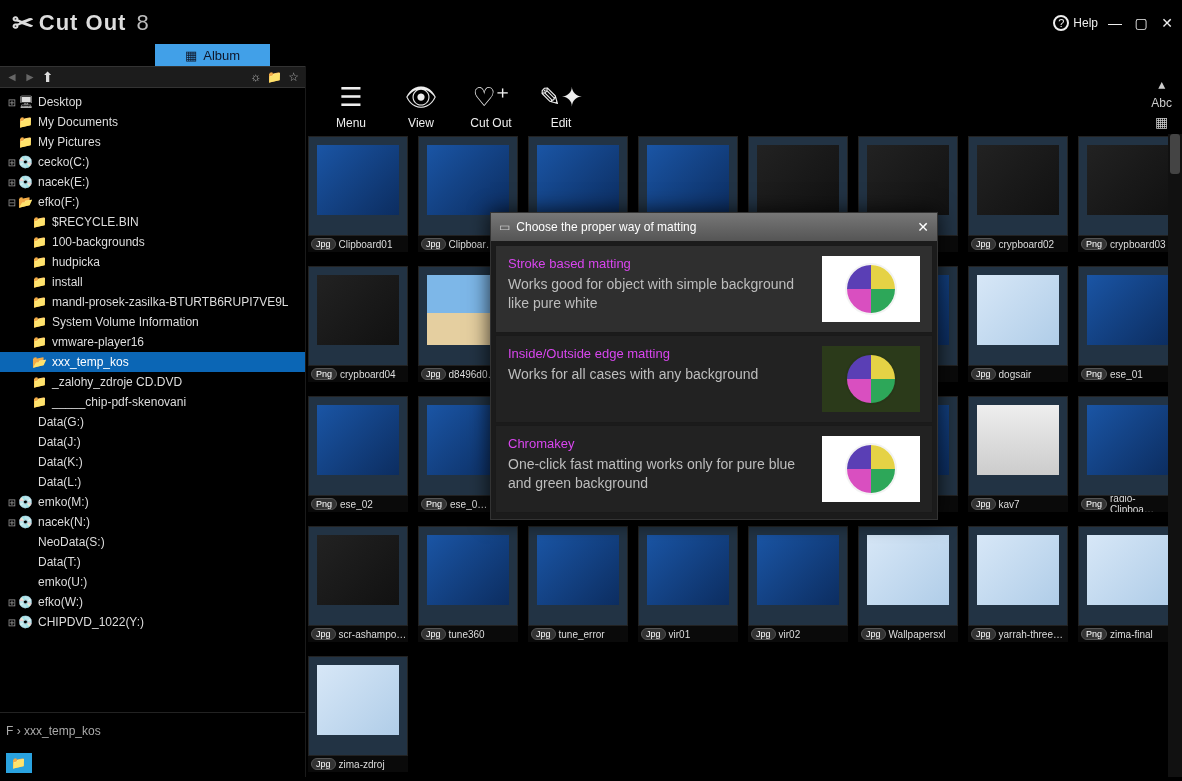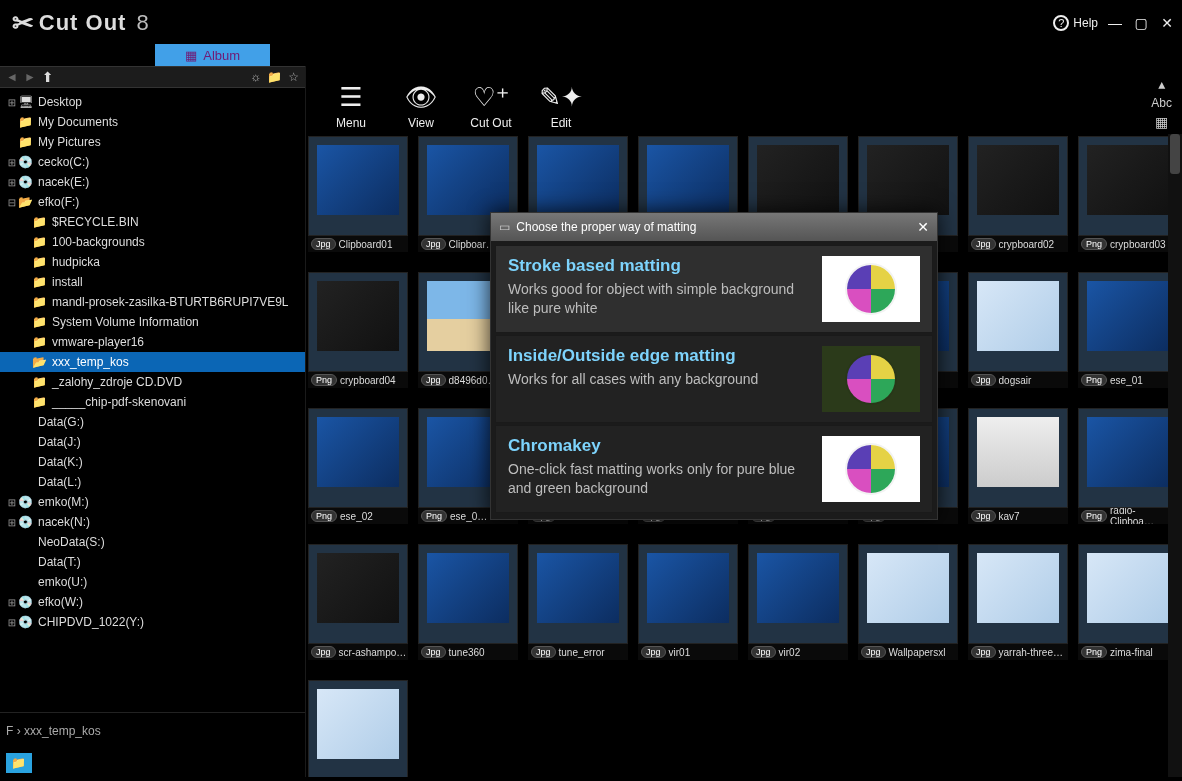--- a/index.html
+++ b/index.html
@@ -5,21 +5,21 @@
   * { box-sizing: border-box; margin: 0; padding: 0; font-family: "Segoe UI", Arial, sans-serif; }
   body { background:#000; width:1182px; height:781px; overflow:hidden; color:#ddd; font-size:12px; position:relative; }
   
   .titlebar { height:46px; display:flex; align-items:center; padding:0 6px; }
   .logo { display:flex; align-items:center; gap:4px; padding:2px 6px; font-size:22px; font-weight:bold; letter-spacing:1px; }
   .logo .scissors { font-size:26px; }
   .logo .ver { color:#bbb; font-weight:normal; margin-left:6px; }
   .titlebar .right { margin-left:auto; display:flex; align-items:center; gap:8px; }
   .help-btn { display:flex; align-items:center; gap:4px; color:#eee; }
   .winbtn { width:18px; text-align:center; color:#eee; font-size:14px; cursor:pointer; }
-  .album-btn { width:115px; height:22px; background:#41a0e8; color:#701a75; font-size:13px; display:flex; align-items:center; justify-content:center; gap:6px; margin-left:155px; margin-top:-2px; }
+  .album-btn { width:115px; height:22px; background:#41a0e8; color:#0f172a; font-size:13px; display:flex; align-items:center; justify-content:center; gap:6px; margin-left:155px; margin-top:-2px; }
   .album-btn::before { content:"▦"; font-size:13px; }
   
   .main { display:flex; height:calc(100% - 70px); }
   .sidebar { width:306px; background:#000; display:flex; flex-direction:column; border-right:1px solid #1a1a1a; }
   .sb-top { height:22px; background:#1c1c1c; border-top:1px solid #333; border-bottom:1px solid #333; display:flex; align-items:center; padding:0 6px; gap:6px; }
   .sb-top .nav { color:#666; font-size:12px; }
   .sb-top .up { color:#ddd; font-size:14px; }
   .sb-top .spacer { flex:1; }
   .sb-top .icon { color:#aaa; font-size:12px; }
   .tree { flex:1; overflow:auto; padding:4px 0; }
@@ -32,37 +32,37 @@
   .sb-bottom { height:28px; display:flex; align-items:center; padding:0 6px; }
   .sb-bottom .folder { width:26px; height:20px; background:#2aa3e0; display:flex; align-items:center; justify-content:center; font-size:12px; color:#fff; }
   
   .content { flex:1; display:flex; flex-direction:column; position:relative; background:#000; }
   .toolbar { height:68px; display:flex; align-items:flex-end; padding:0 10px 4px; }
   .tbtn { width:70px; display:flex; flex-direction:column; align-items:center; gap:4px; color:#eee; font-size:12px; }
   .tbtn .ticon { font-size:26px; height:30px; display:flex; align-items:center; justify-content:center; }
   .toolbar .right { margin-left:auto; display:flex; flex-direction:column; gap:4px; align-items:center; }
   .toolbar .right .ri { font-size:14px; color:#ccc; }
   .gallery-wrap { flex:1; position:relative; overflow:hidden; }
-  .gallery { position:absolute; inset:0 14px 0 0; display:grid; grid-template-columns:repeat(8, 100px); gap:20px 10px; align-content:start; padding:2px 2px 6px; overflow:hidden; }
+  .gallery { position:absolute; inset:0 14px 0 0; display:grid; grid-template-columns:repeat(8, 100px); gap:14px 10px; align-content:start; padding:2px 2px 6px; overflow:hidden; }
   .thumb { width:100px; display:flex; flex-direction:column; }
   .thumb .img { width:100px; height:100px; background:#223344; border:1px solid #222; position:relative; overflow:hidden; }
   .thumb .img::after { content:""; position:absolute; inset:8px 8px 20px 8px; background:linear-gradient(135deg,#3a5a88,#1c2d44); }
   .thumb .cap { height:16px; background:#0a0a0a; display:flex; align-items:center; font-size:10px; color:#ddd; overflow:hidden; }
   .thumb .badge { background:#333; border:1px solid #555; border-radius:6px; padding:0 4px; font-size:9px; margin:0 3px; color:#fff; }
   .scroll { position:absolute; top:0; right:0; width:14px; height:100%; background:#111; }
   .scroll .thumb-sc { position:absolute; left:2px; right:2px; top:0; height:40px; background:#444; border-radius:3px; }
   
   .modal { position:absolute; left:490px; top:212px; width:448px; background:#1b1b1b; border:1px solid #333; box-shadow:0 0 20px rgba(0,0,0,.8); z-index:50; }
   .modal-head { height:28px; background:linear-gradient(#777,#555); display:flex; align-items:center; padding:0 8px; color:#fff; font-size:12px; }
   .modal-head .close { margin-left:auto; font-size:14px; cursor:pointer; }
   .modal-body { padding:4px; }
   .opt { background:#222; border:1px solid #1a1a1a; margin-bottom:2px; padding:10px 12px; display:flex; gap:10px; }
   .opt:hover, .opt.sel { background:#2f2f2f; }
   .opt .txt { flex:1; }
-  .opt .ttl { font-size:17px; color:#7dd3fc; margin-bottom:4px;font-weight:bold; }
+  .opt .ttl { font-size:13px; color:#d946ef; margin-bottom:4px; }
   .opt .desc { font-size:14px; color:#bdbdbd; line-height:1.35; }
   .opt .preview { width:98px; height:66px; background:#fff; display:flex; align-items:center; justify-content:center; }
   .opt.dark .preview { background:#2b3a1a; }
   .pom { width:48px; height:48px; border-radius:50%; background:conic-gradient(#e5d245 0 90deg,#2da759 90deg 180deg,#d94fc0 180deg 270deg,#5a3fb5 270deg 360deg); filter:blur(.4px); box-shadow:0 0 0 2px rgba(0,0,0,.05); }
   
   .img.light::after { background:linear-gradient(135deg,#d7e7f7,#b0cde8); }
   .img.blue::after  { background:linear-gradient(135deg,#1a55a5,#0c2d60); }
   .img.black::after { background:linear-gradient(135deg,#222,#111); }
   .img.beach::after { background:linear-gradient(#7db7e8 0 55%, #e5cfa0 55% 100%); }
   .img.white::after { background:linear-gradient(#eee,#ccc); }

